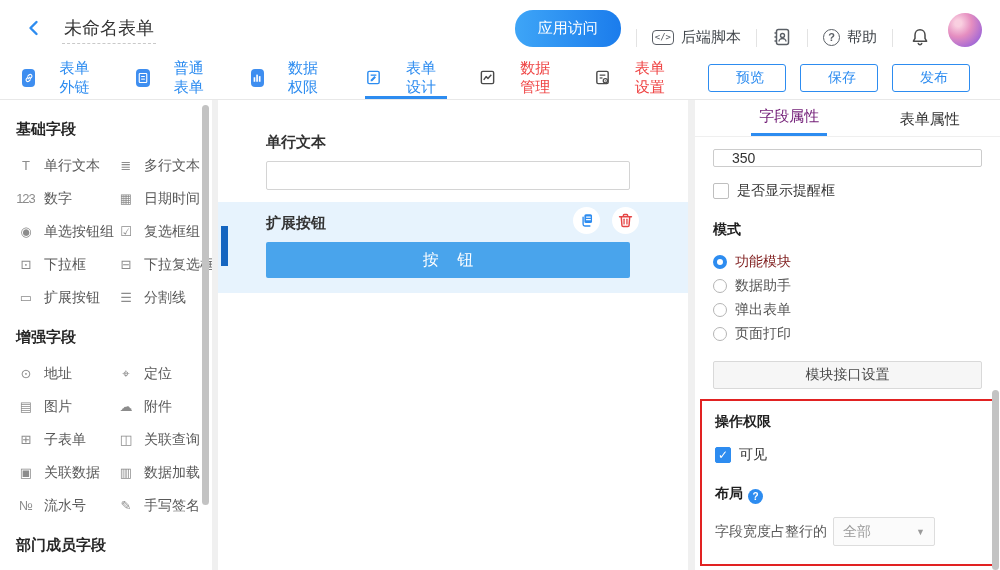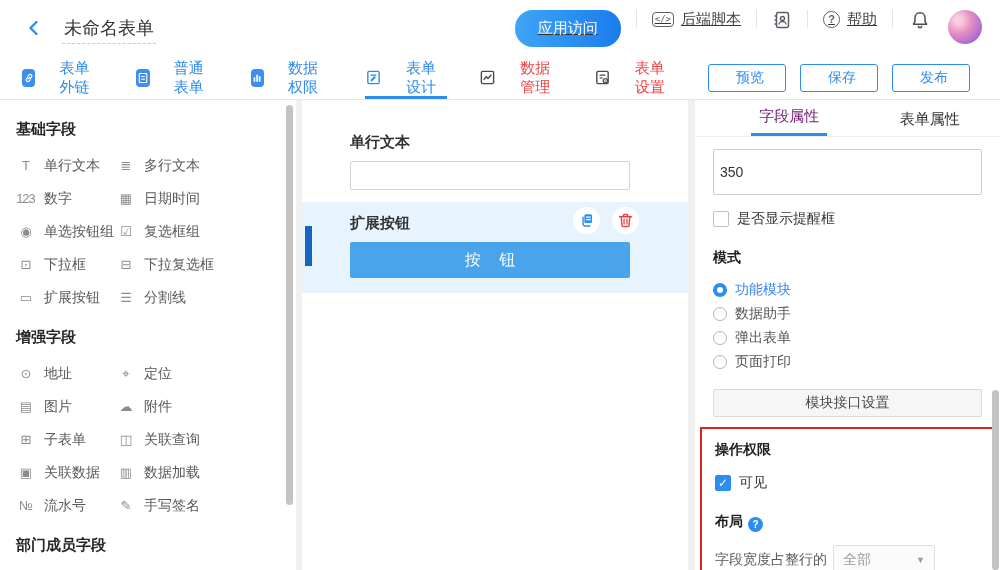--- a/index.html
+++ b/index.html
@@ -4,21 +4,21 @@
 <style>
   * { margin:0; padding:0; box-sizing:border-box; }
   html,body { width:1000px; height:570px; overflow:hidden; }
   body { font-family:"Liberation Sans","DejaVu Sans",sans-serif; background:#f0f0f0; color:#333; font-size:14px; }
 
   
   .header { height:56px; background:#fff; display:flex; align-items:center; padding:0 18px 0 20px; }
   .back-btn { width:28px; height:28px; display:flex; align-items:center; justify-content:center; cursor:pointer; }
   .title-wrap { margin-left:14px; }
   .page-title { font-size:18px; color:#333; padding:0 2px 5px 2px; border-bottom:1px dashed #c9c9c9; }
-  .header-right { margin-left:auto; display:flex; align-items:flex-start;text-decoration:underline; }
+  .header-right { margin-left:auto; display:flex; align-items:flex-end; }
   .pill-btn { background:linear-gradient(90deg,#3ea5f7,#1b7cec); color:#fff; border:none; border-radius:18px;
               padding:9px 23px; font-size:15px; cursor:pointer; }
   .vdiv { width:1px; height:18px; background:#e3e3e3; margin:0 15px; }
   .hitem { display:flex; align-items:center; gap:7px; color:#43484d; font-size:15px; cursor:pointer; }
   .code-box { border:1.5px solid #5a5f66; border-radius:4px; font-size:9px; padding:2px 2px; color:#5a5f66;
               font-family:"DejaVu Sans Mono",monospace; line-height:1; }
   .help-circle { width:17px; height:17px; border:1.5px solid #5a5f66; border-radius:50%; display:flex;
                  align-items:center; justify-content:center; font-size:11px; color:#5a5f66; font-weight:bold; }
   .bell { margin:0 0 0 2px; cursor:pointer; display:flex; }
   .avatar { width:34px; height:34px; border-radius:50%; margin-left:18px; cursor:pointer;
@@ -33,21 +33,21 @@
   .tabicon-fill { width:18px; height:18px; background:#3e8ef0; border-radius:4px; display:flex; align-items:center; justify-content:center; }
   .tabicon-line { width:18px; height:18px; display:flex; align-items:center; justify-content:center; }
   .tabbar-actions { margin-left:auto; display:flex; gap:14px; }
   .action-btn { width:78px; height:28px; background:#fff; border:1px solid #2d8cf0; color:#2d8cf0;
                 border-radius:3px; font-size:14px; cursor:pointer;padding-left:6px; }
 
   
   .main { display:flex; height:470px; background:#f0f0f0; }
 
   
-  .sidebar { width:296px; background:#fff; position:relative; padding:20px 0 0 16px; overflow:hidden; }
+  .sidebar { width:212px; background:#fff; position:relative; padding:20px 0 0 16px; overflow:hidden; }
   .sec-title { font-size:15px; font-weight:bold; color:#262626; margin:0 0 10px 0; }
   .sec-items { display:grid; grid-template-columns:100px 110px; column-gap:0; margin-bottom:14px; }
   .sitem { display:flex; align-items:center; gap:9px; height:33px; color:#595959; cursor:grab; }
   .sicon { width:19px; color:#8c8c8c; font-size:13px; letter-spacing:-1px; text-align:center; flex:none; overflow:hidden; }
   .slabel { white-space:nowrap; font-size:14px; }
   .scrollbar { position:absolute; border-radius:4px; background:#c3c3c3; }
   .sb-side { right:3px; top:5px; width:7px; height:400px; }
   .sb-panel { right:1px; top:290px; width:7px; height:180px; }
 
   .gap1 { width:6px; } .gap2 { width:7px; }
@@ -65,31 +65,31 @@
              color:#fff; font-size:16px; word-spacing:14px; cursor:pointer; }
 
   
   .panel { width:305px; background:#fff; position:relative; overflow:hidden; }
   .ptabs { display:flex; height:37px; border-bottom:1px solid #efefef; }
   .ptab { flex:1; display:flex; align-items:flex-end; justify-content:center; font-size:15px; color:#333; cursor:pointer; }
   .ptab span { display:inline-block; padding:8px 8px 7px 8px; }
   .ptab.active { color:#701a75;margin-left:24px; }
   .ptab.active span { border-bottom:3px solid #2d8cf0; }
   .panel-inner { padding:12px 18px 0 18px; }
-  .pinput { width:100%; height:46px; border:1px solid #ccc; border-radius:2px; padding:0 6px; font-size:14px; color:#333; }
+  .pinput { width:100%; height:18px; border:1px solid #ccc; border-radius:2px; padding:0 18px; font-size:14px; color:#333; }
   .check-row { display:flex; align-items:center; gap:8px; margin-top:15px; cursor:pointer; }
   .cbox { width:16px; height:16px; border:1px solid #bfbfbf; border-radius:2px; background:#fff; flex:none; }
   .cbox.checked { background:#2d8cf0; border-color:#2d8cf0; color:#fff; font-size:12px; line-height:15px; text-align:center; }
   .ptitle { font-weight:bold; color:#1f1f1f; font-size:14px; margin-top:21px; }
   .radio-list { margin-top:11px; }
   .radio-row { display:flex; align-items:center; gap:8px; height:24px; cursor:pointer; }
   .radio { width:14px; height:14px; border:1px solid #b5b5b5; border-radius:50%; background:#fff; flex:none; }
   .radio.selected { border:4px solid #2d8cf0; }
   .radio-label { color:#555; }
-  .radio-label.selected { color:#3b82f6; }
+  .radio-label.selected { color:#7f1d1d; }
   .grey-btn { margin-top:15px; width:100%; height:28px; background:#f6f6f6; border:1px solid #d9d9d9;
               border-radius:2px; color:#4a4a4a; font-size:14px; cursor:pointer; }
   .red-box { margin:10px 4px 0 5px; border:2px solid #e12222; padding:12px 13px 18px 13px; }
   .qmark { display:inline-flex; width:15px; height:15px; border-radius:50%; background:#2d8cf0; color:#fff;
            font-size:10px; align-items:center; justify-content:center; font-weight:bold; margin-left:5px; vertical-align:-2px; }
   .width-row { display:flex; align-items:center; margin-top:13px; color:#595959; }
   .pselect { margin-left:6px; width:102px; height:29px; background:#fbfbfb; border:1px solid #ddd; border-radius:2px;
              display:flex; align-items:center; padding:0 9px; color:#9a9a9a; cursor:not-allowed; }
   .pselect .arrow { margin-left:auto; font-size:9px; color:#9a9a9a; }
 </style>

